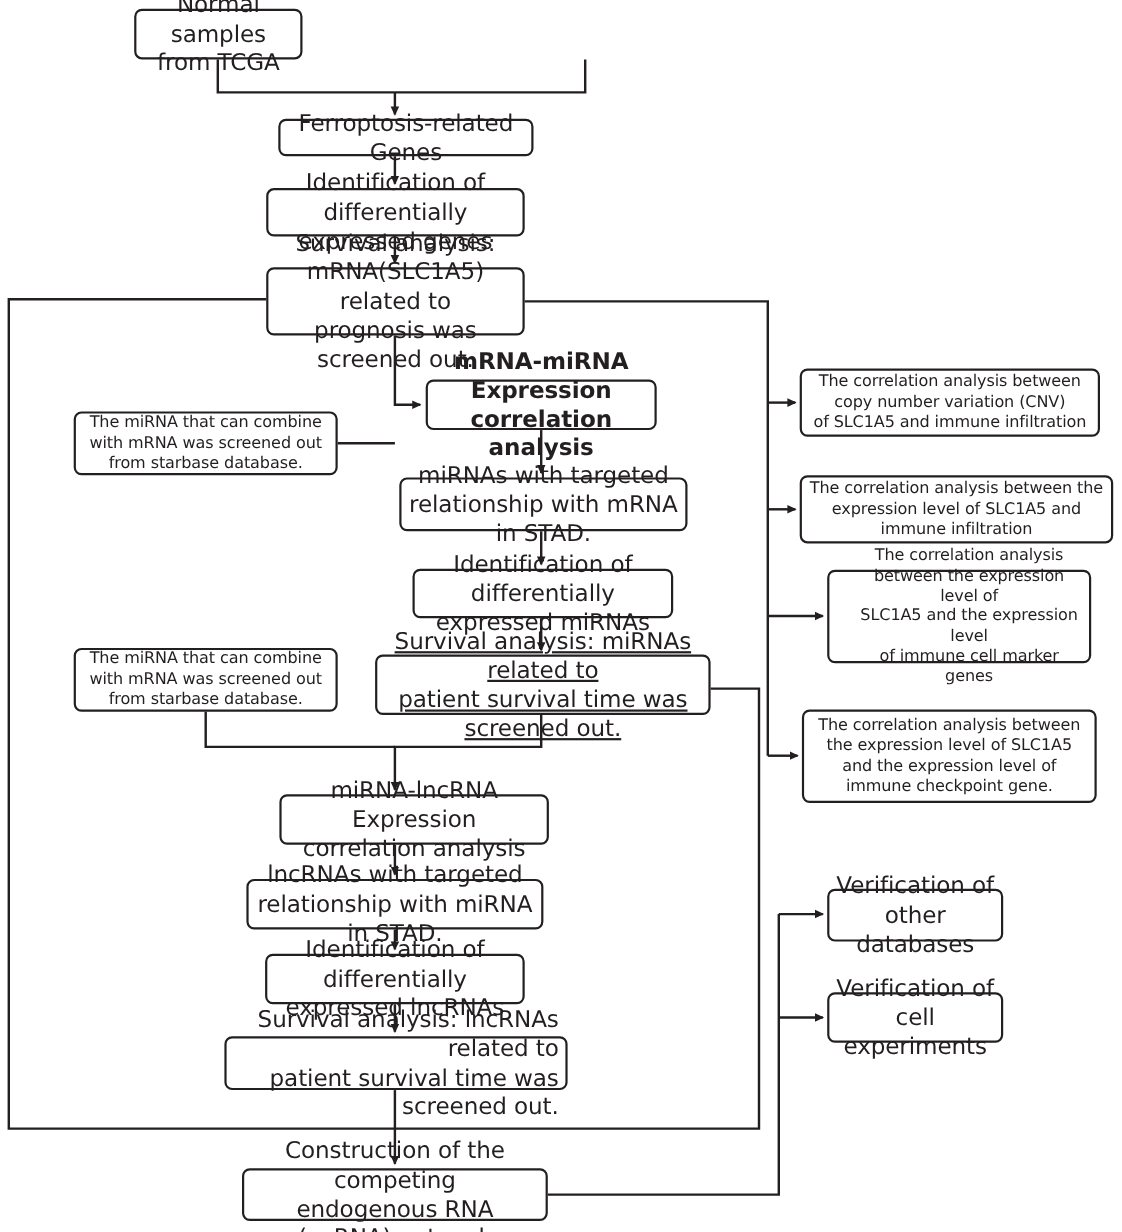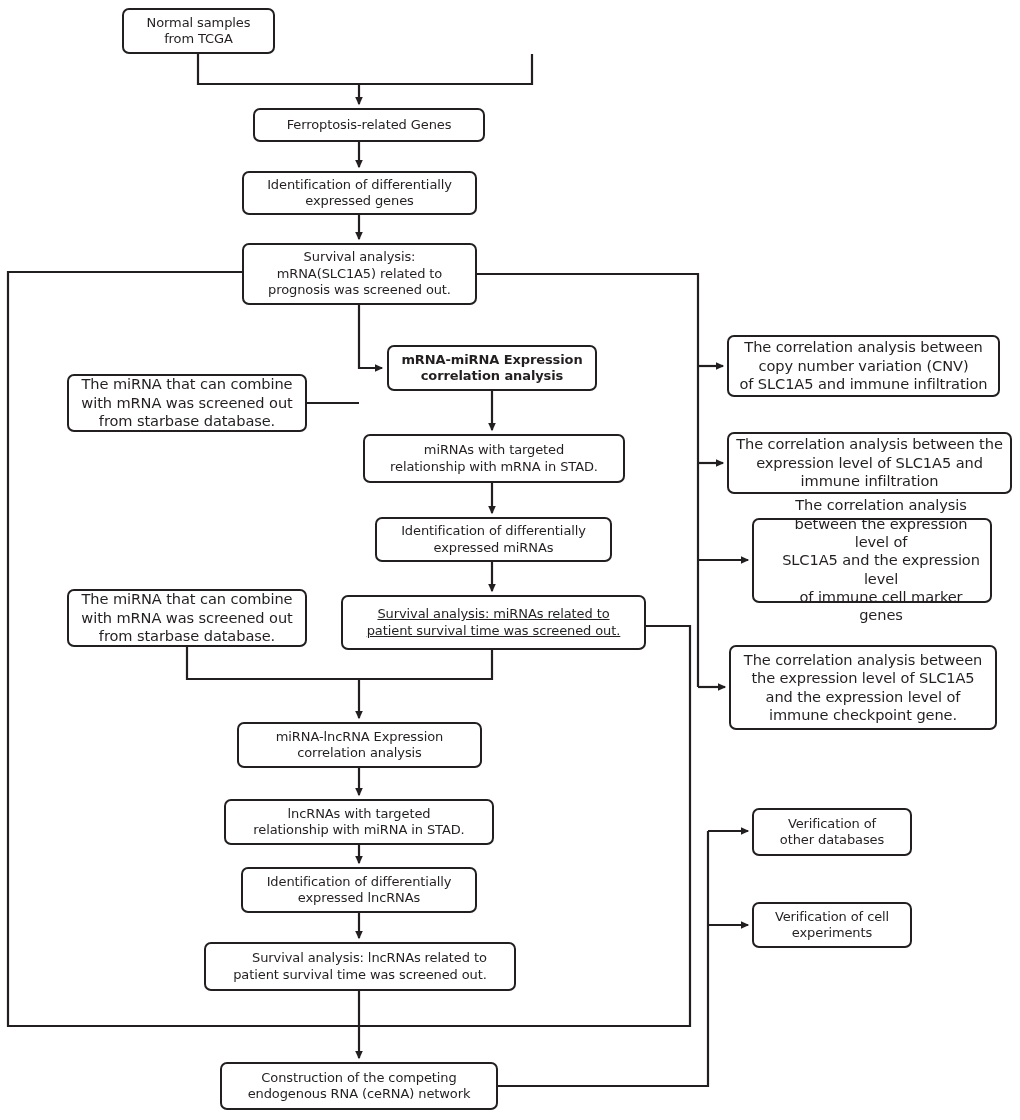--- a/index.html
+++ b/index.html
@@ -27,21 +27,21 @@
     position: absolute;
     box-sizing: border-box;
     border: 2.2px solid #231f20;
     border-radius: 7px;
     background: #ffffff;
     color: #231f20;
     display: flex;
     align-items: center;
     justify-content: center;
     text-align: center;
-    font-size: 13px;
+    font-size: 21px;
     line-height: 1.26;
     letter-spacing: -0.1px;
     padding: 2px 6px;
     white-space: pre-line;
   }
   .node.sm { font-size: 14.6px; }
 </style>
 </head>
 <body>
 
@@ -108,21 +108,21 @@
 correlation analysis</div>
   <div class="node" style="left:363px;top:434px;width:262px;height:49px;">miRNAs with targeted
 relationship with mRNA in STAD.</div>
   <div class="node" style="left:375px;top:517px;width:237px;height:45px;">Identification of differentially
 expressed miRNAs</div>
   <div class="node" style="left:341px;top:595px;width:305px;height:55px;text-decoration:underline;">Survival analysis: miRNAs related to
 patient survival time was screened out.</div>
   <div class="node sm" style="left:67px;top:589px;width:240px;height:58px;">The miRNA that can combine
 with mRNA was screened out
 from starbase database.</div>
-  <div class="node" style="left:237px;top:722px;width:245px;height:46px;">miRNA-lncRNA Expression
+  <div class="node" style="left:254px;top:722px;width:245px;height:46px;">miRNA-lncRNA Expression
 correlation analysis</div>
   <div class="node" style="left:224px;top:799px;width:270px;height:46px;">lncRNAs with targeted
 relationship with miRNA in STAD.</div>
   <div class="node" style="left:241px;top:867px;width:236px;height:46px;">Identification of differentially
 expressed lncRNAs</div>
   <div class="node" style="left:204px;top:942px;width:312px;height:49px;text-align:right;">Survival analysis: lncRNAs related to
 patient survival time was screened out.</div>
   <div class="node" style="left:220px;top:1062px;width:278px;height:48px;">Construction of the competing
 endogenous RNA (ceRNA) network</div>
 

